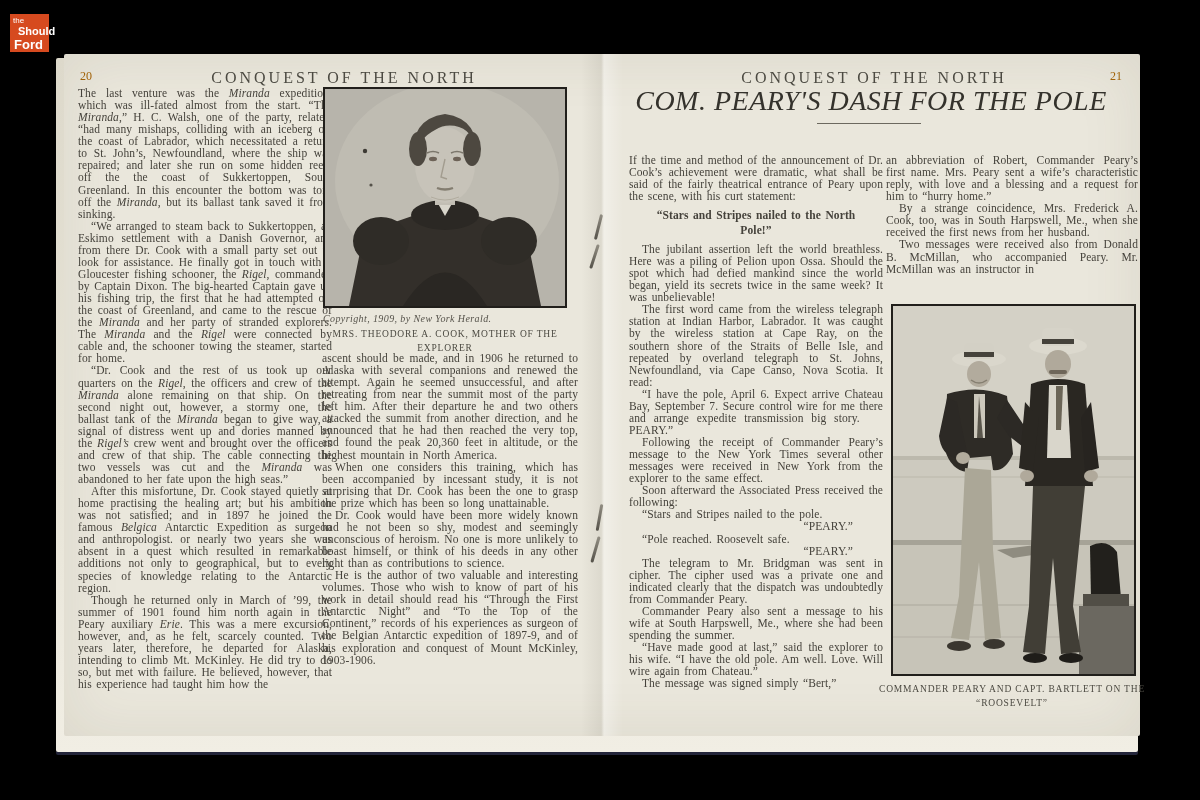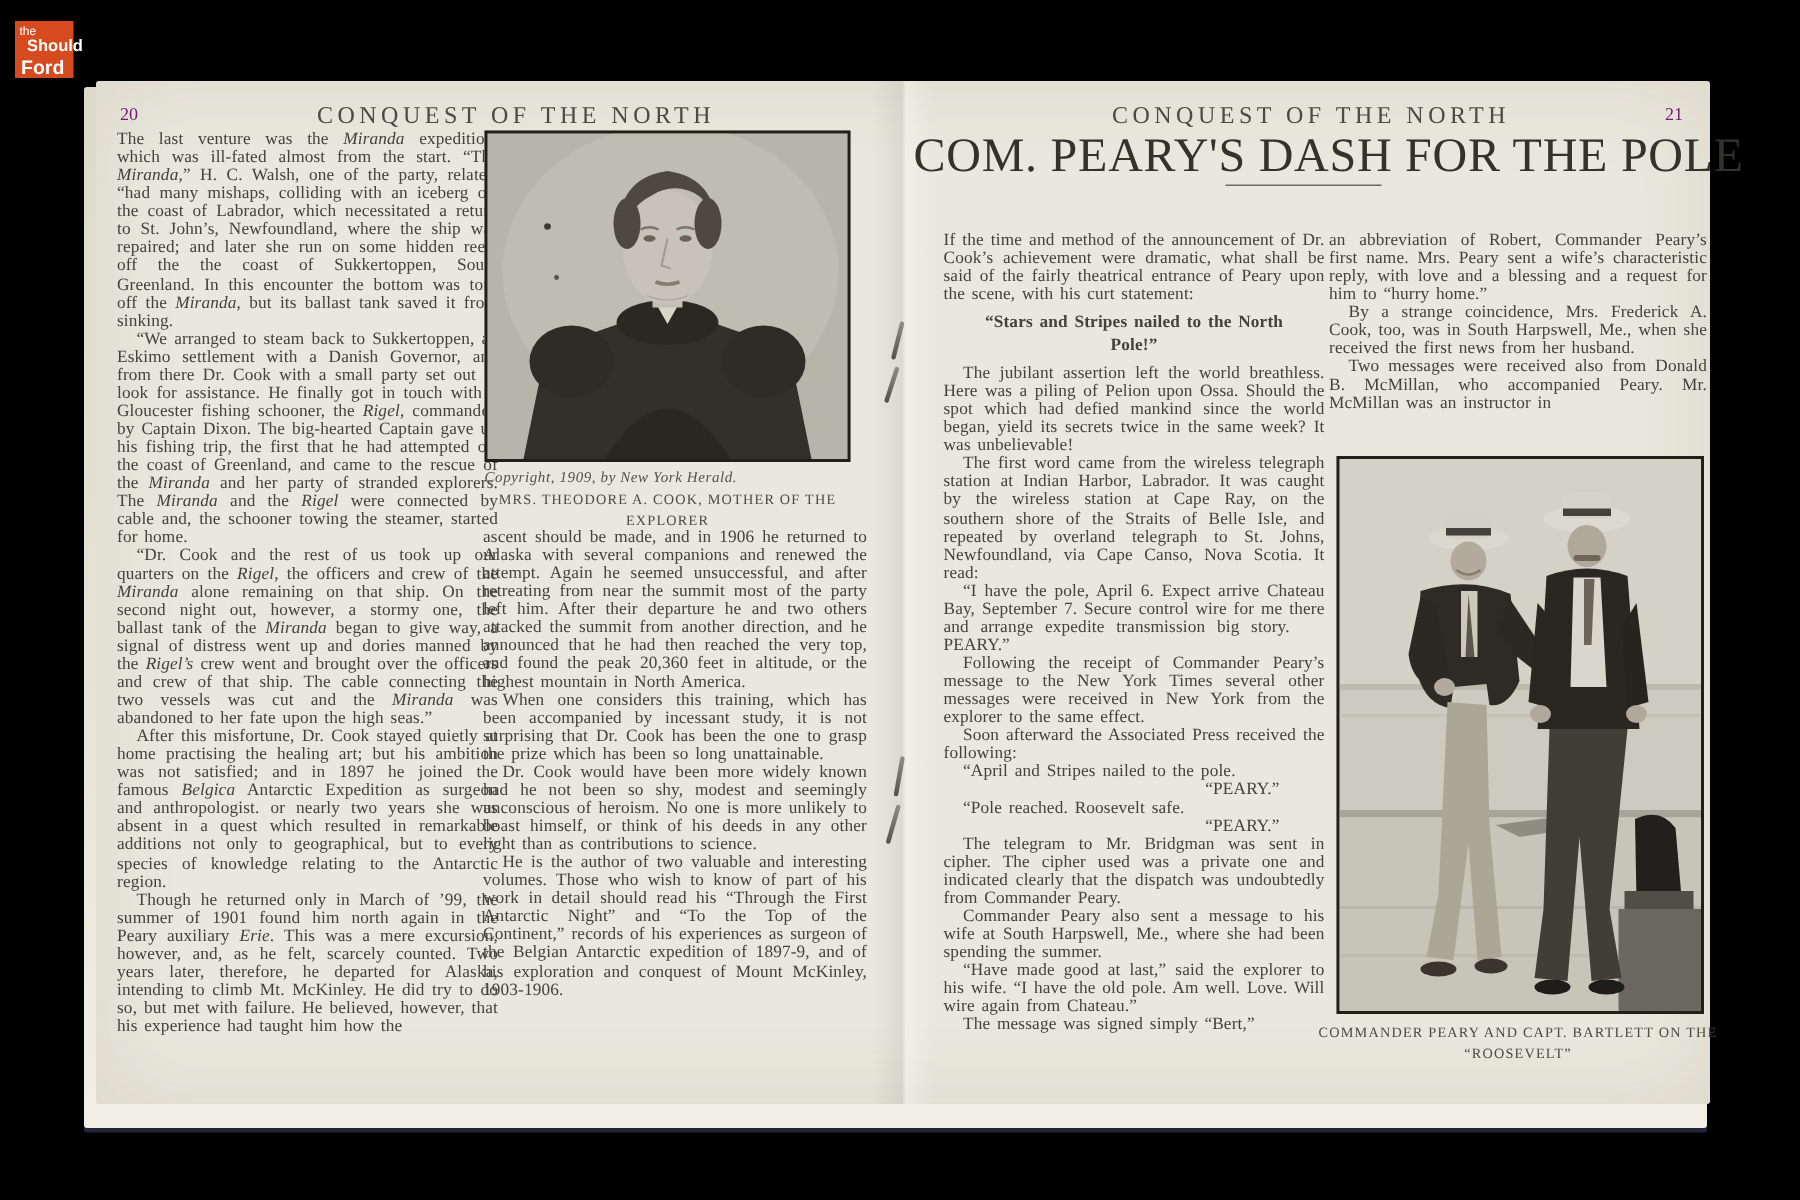--- a/index.html
+++ b/index.html
@@ -28,37 +28,37 @@
   .gutter{position:absolute;left:517px;top:0;width:42px;height:682px;
     background:linear-gradient(90deg,rgba(0,0,0,0) 0%,rgba(60,55,40,.08) 48%,rgba(255,255,255,.35) 55%,rgba(0,0,0,0) 100%);}
   .staple{position:absolute;width:3px;border-radius:2px;
     background:linear-gradient(180deg,#928e83,#55524a);}
   .st1{left:533px;top:160px;height:26px;transform:rotate(14deg);}
   .st2{left:529px;top:190px;height:25px;transform:rotate(18deg);}
   .st3{left:534px;top:450px;height:27px;transform:rotate(10deg);}
   .st4{left:530px;top:482px;height:27px;transform:rotate(16deg);}
 
   .running{position:absolute;top:15px;font-size:16px;letter-spacing:3px;color:#4c4a42;text-align:center;}
-  .pagenum{position:absolute;top:15px;font-size:12px;color:#701a75;}
+  .pagenum{position:absolute;top:15px;font-size:12px;color:#a16207;}
 
   .col{position:absolute;font-size:11.5px;line-height:1.05;text-align:justify;
     color:var(--ink);letter-spacing:.1px;word-spacing:1.5px;}
   .para{margin:0;text-indent:13px;}
   .para.first{text-indent:0;}
   .para.cb{font-weight:bold;text-align:center;text-indent:0;margin:6px 24px;line-height:1.25;}
   .para.sign{text-align:right;padding-right:30px;text-indent:0;}
 
   .photo-frame{position:absolute;border:2px solid #211f1b;background:#b8b5ac;overflow:hidden;}
   .photo-frame svg{display:block;}
   .copyright{position:absolute;font-size:10px;font-style:italic;color:#55524a;letter-spacing:.4px;}
   .caption{position:absolute;font-size:9.5px;color:#4c4a42;text-align:center;
     letter-spacing:.8px;line-height:1.5;}
 
   .headline{position:absolute;left:545px;top:31px;width:524px;text-align:center;
-    font-size:32px;letter-spacing:.5px;color:var(--ink-dark);white-space:nowrap;}
+    font-size:28px;letter-spacing:.5px;color:var(--ink-dark);white-space:nowrap;font-style:italic;}
   .headline-rule{position:absolute;left:753px;top:69px;width:104px;border-top:1px solid #6c695f;}
 </style>
 </head>
 <body>
 
 <div class="hf-logo">
   <div class="hf-the">the</div>
   <div class="hf-henry">Should</div>
   <div class="hf-ford">Ford</div>
 </div>
@@ -132,21 +132,21 @@
   <div class="headline-rule"></div>
 
   <div class="col" style="left:565px;top:100px;width:254px;">
       <p class="para first">If the time and method of the announcement of Dr. Cook’s achievement were dramatic, what shall be said of the fairly theatrical entrance of Peary upon the scene, with his curt statement:</p>
       <p class="para cb">“Stars and Stripes nailed to the North Pole!”</p>
       <p class="para">The jubilant assertion left the world breathless. Here was a piling of Pelion upon Ossa.  Should the spot which had defied mankind since the world began, yield its secrets twice in the same week?  It was unbelievable!</p>
       <p class="para">The first word came from the wireless telegraph station at Indian Harbor, Labrador. It was caught by the wireless station at Cape Ray, on the southern shore of the Straits of Belle Isle, and repeated by overland telegraph to St. Johns, Newfoundland, via Cape Canso, Nova Scotia.  It read:</p>
       <p class="para">“I have the pole, April 6.  Expect arrive Chateau Bay, September 7.  Secure control wire for me there and arrange expedite transmission big story.  PEARY.”</p>
       <p class="para">Following the receipt of Commander Peary’s message to the New York Times several other messages were received in New York from the explorer to the same effect.</p>
       <p class="para">Soon afterward the Associated Press received the following:</p>
-      <p class="para">“April and Stripes nailed to the pole.</p>
+      <p class="para">“Stars and Stripes nailed to the pole.</p>
       <p class="para sign">“PEARY.”</p>
       <p class="para">“Pole reached.  Roosevelt safe.</p>
       <p class="para sign">“PEARY.”</p>
       <p class="para">The telegram to Mr. Bridgman was sent in cipher.  The cipher used was a private one and indicated clearly that the dispatch was undoubtedly from Commander Peary.</p>
       <p class="para">Commander Peary also sent a message to his wife at South Harpswell, Me., where she had been spending the summer.</p>
       <p class="para">“Have made good at last,” said the explorer to his wife.  “I have the old pole. Am well.  Love.  Will wire again from Chateau.”</p>
       <p class="para">The message was signed simply “Bert,”</p>
     </div>
 
   <div class="col" style="left:822px;top:100px;width:252px;">

